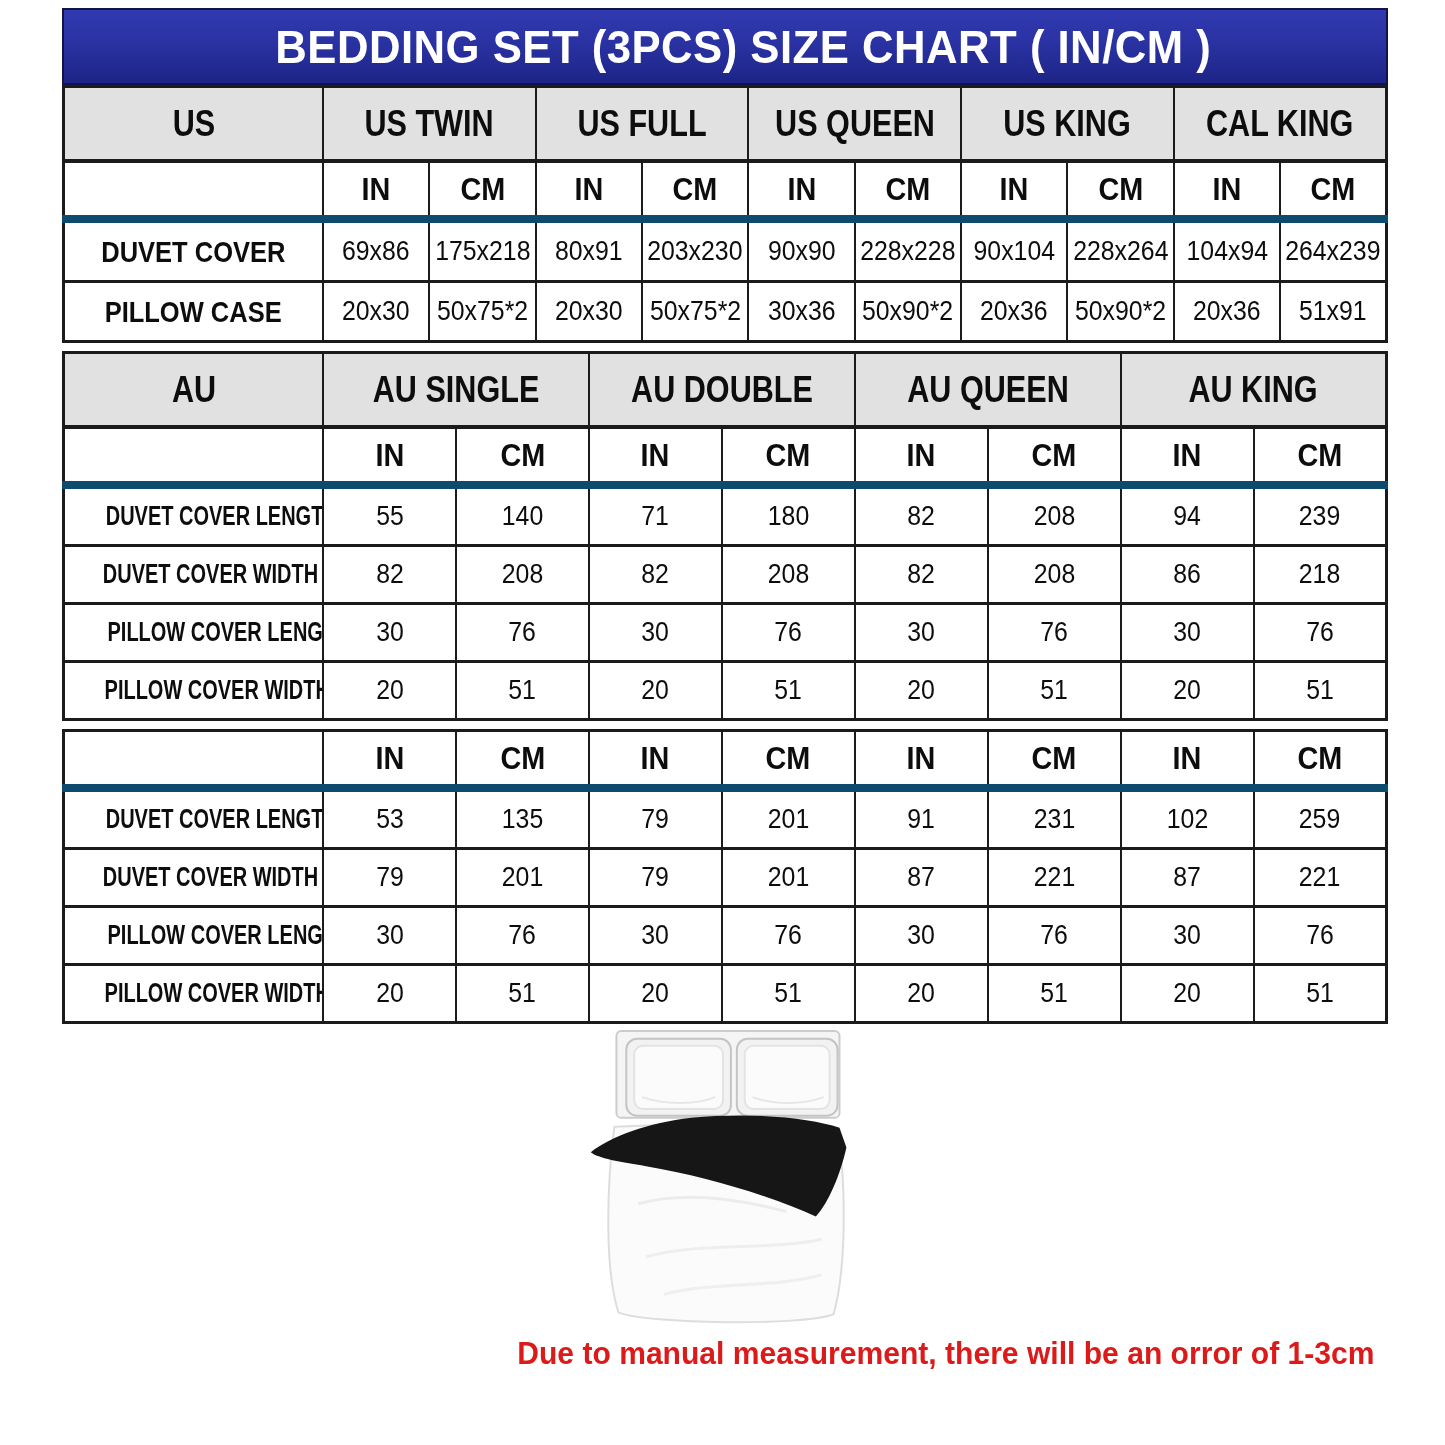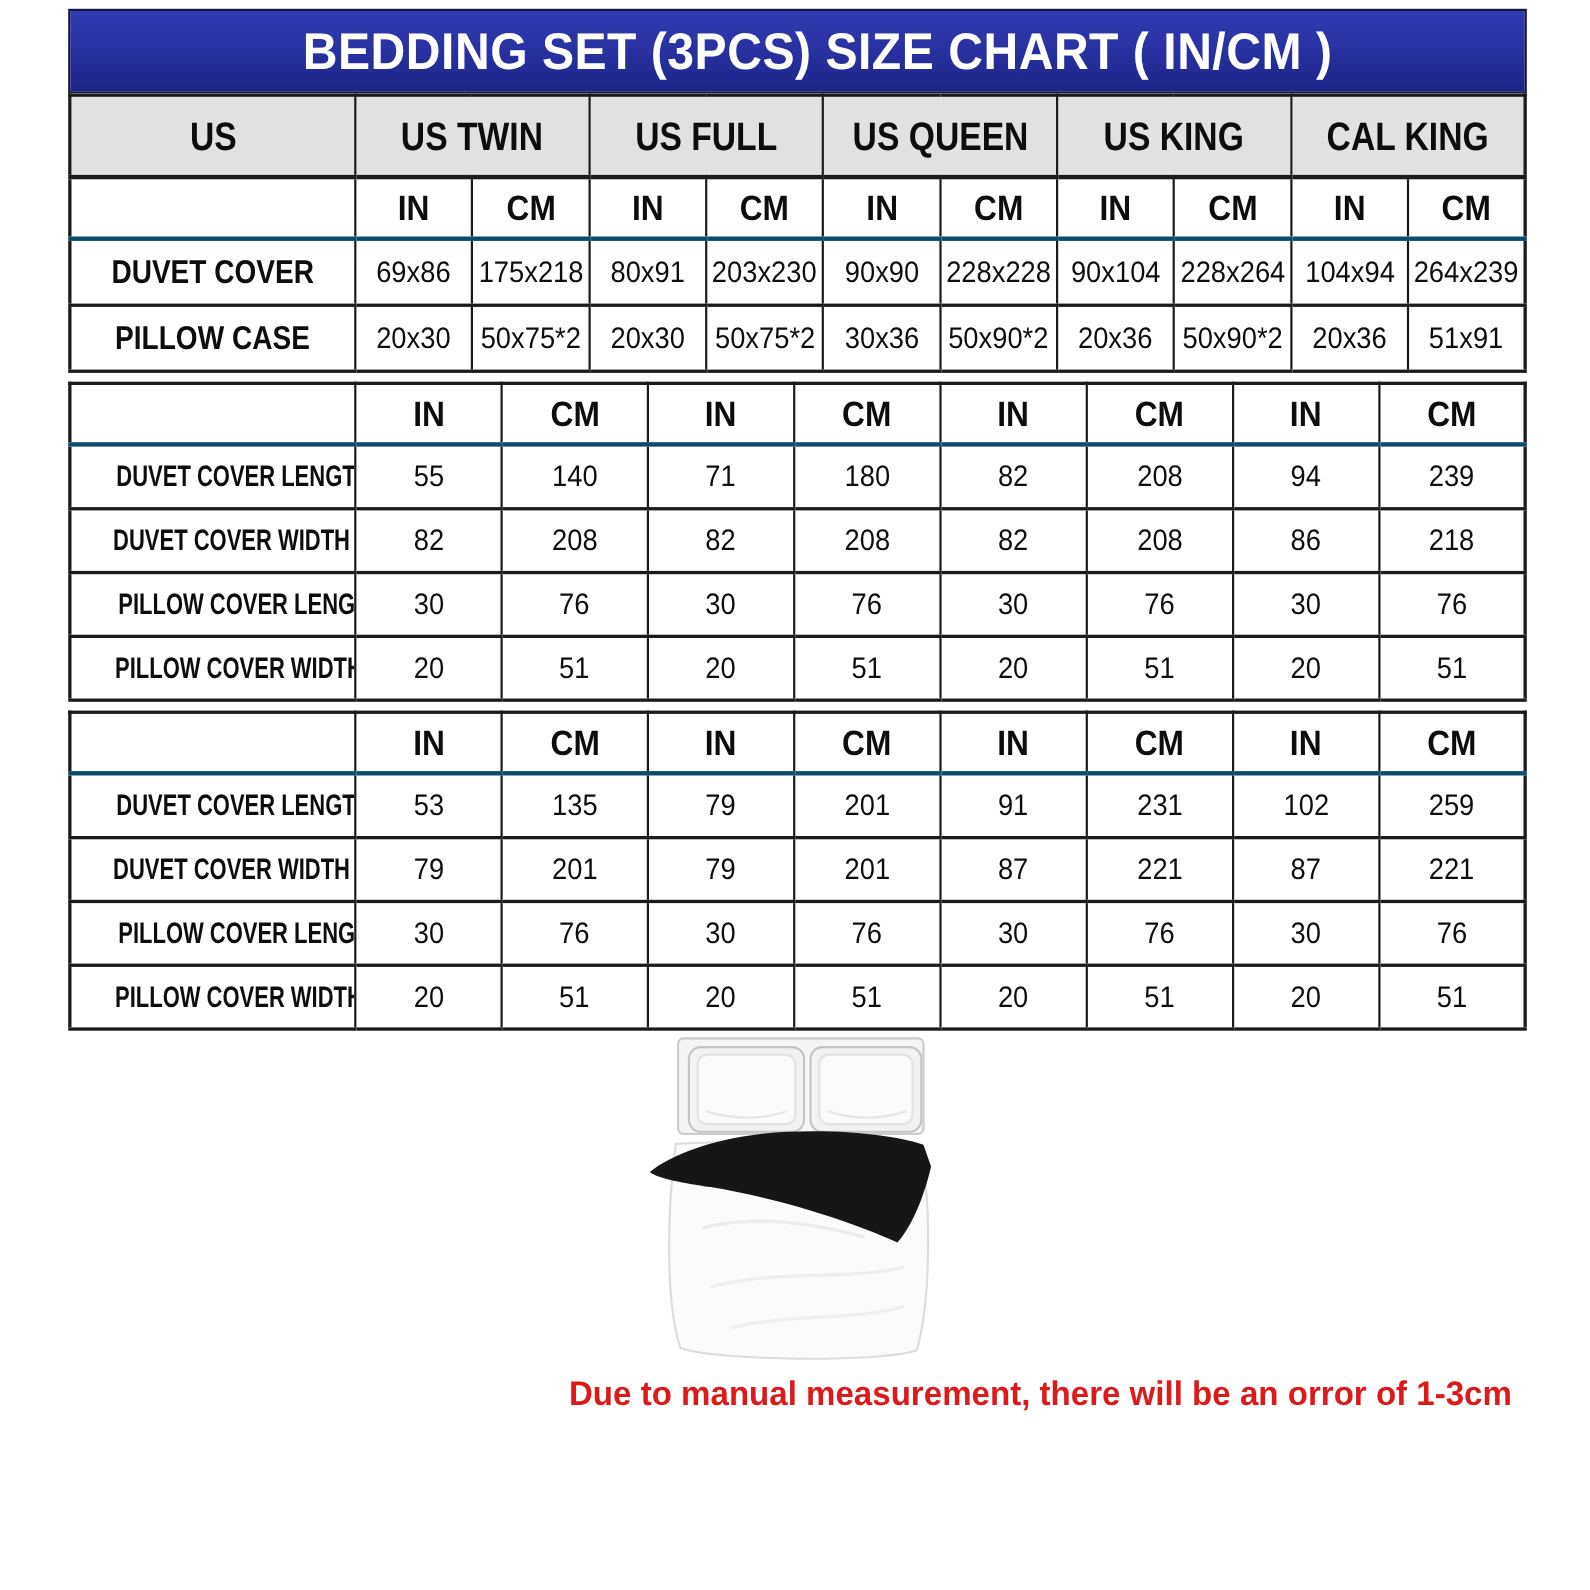--- a/index.html
+++ b/index.html
@@ -8,21 +8,21 @@
 
   .titlebar{height:73px;background:linear-gradient(180deg,#3039b0 0%,#2a32a3 45%,#1d2487 100%);
     border:2px solid #131347;display:flex;align-items:center;justify-content:center;padding-left:36px;}
   .title-text{color:#ffffff;font-weight:bold;font-size:47px;letter-spacing:0.5px;
     display:inline-block;transform:scaleX(.93);white-space:nowrap;}
 
   table.szt{border-collapse:collapse;table-layout:fixed;width:100%;background:#ffffff;}
   table.szt{border:3px solid #1b1b1b;padding-left:48px;}
   table.szt td{border:2px solid #1b1b1b;text-align:center;vertical-align:middle;padding:0;overflow:hidden;white-space:nowrap;}
   tr.r-sizes td{background:#e1e1e1;border-bottom:4px solid #1b1b1b;height:71px;}
-  tr.r-units td{height:52px;border-bottom:4px solid #0c4a6e;text-align:center;}
+  tr.r-units td{height:52px;border-bottom:8px solid #0c4a6e;text-align:center;}
   tr.r-data td{height:55px;border-bottom:3px solid #1b1b1b;}
   .us tr.r-data td{height:57px;}
 
   .cond{display:inline-block;transform:scaleX(.85);transform-origin:50% 50%;}
   .cond2{display:inline-block;transform:scaleX(.74);transform-origin:50% 50%;}
   .size-name{font-weight:bold;font-size:36px;}
   .unit{font-weight:bold;font-size:32px;display:inline-block;transform:scaleX(.9);}
   .rlab{font-weight:bold;font-size:30px;}
   .rlab2{font-weight:bold;font-size:27px;}
   .val{font-size:27px;display:inline-block;transform:scaleX(.92);}
@@ -116,20 +116,27 @@
       <col style="width:10.0475%">
         <col style="width:10.0475%">
         <col style="width:10.0475%">
         <col style="width:10.0475%">
       <col style="width:10.0475%">
         <col style="width:10.0475%">
         <col style="width:10.0475%">
         <col style="width:10.0475%">
     </colgroup>
     <tbody>
+        <tr class="r-sizes">
+      <td><span class="size-name cond">AU</span></td>
+      <td colspan="2"><span class="size-name cond">AU SINGLE</span></td>
+      <td colspan="2"><span class="size-name cond">AU DOUBLE</span></td>
+      <td colspan="2"><span class="size-name cond">AU QUEEN</span></td>
+      <td colspan="2"><span class="size-name cond">AU KING</span></td>
+    </tr>
     <tr class="r-units">
       <td></td>
       <td><span class="unit">IN</span></td>
       <td><span class="unit">CM</span></td>
       <td><span class="unit">IN</span></td>
       <td><span class="unit">CM</span></td>
       <td><span class="unit">IN</span></td>
       <td><span class="unit">CM</span></td>
       <td><span class="unit">IN</span></td>
       <td><span class="unit">CM</span></td>

